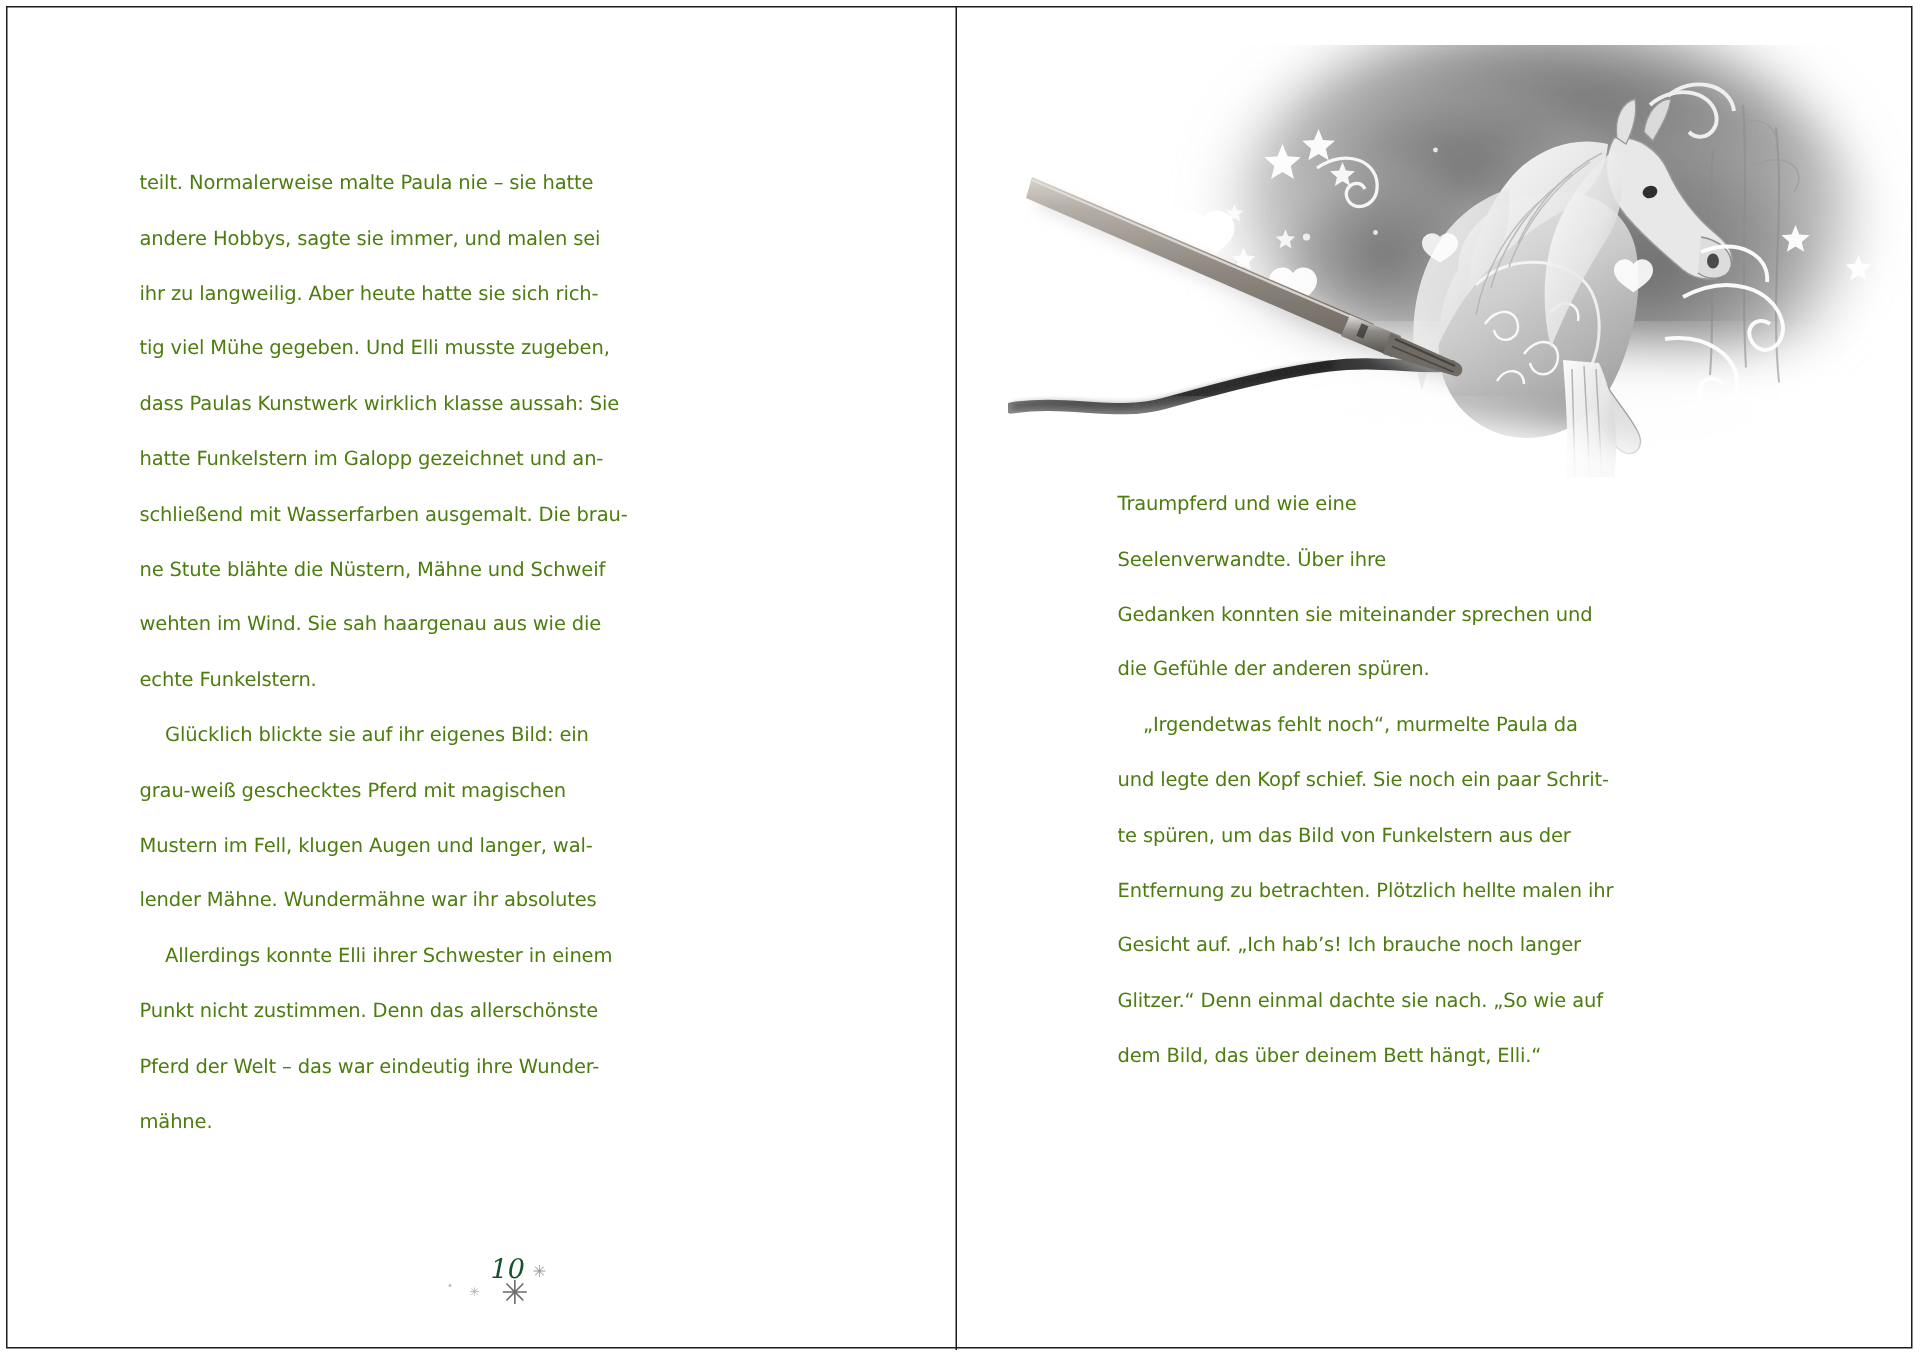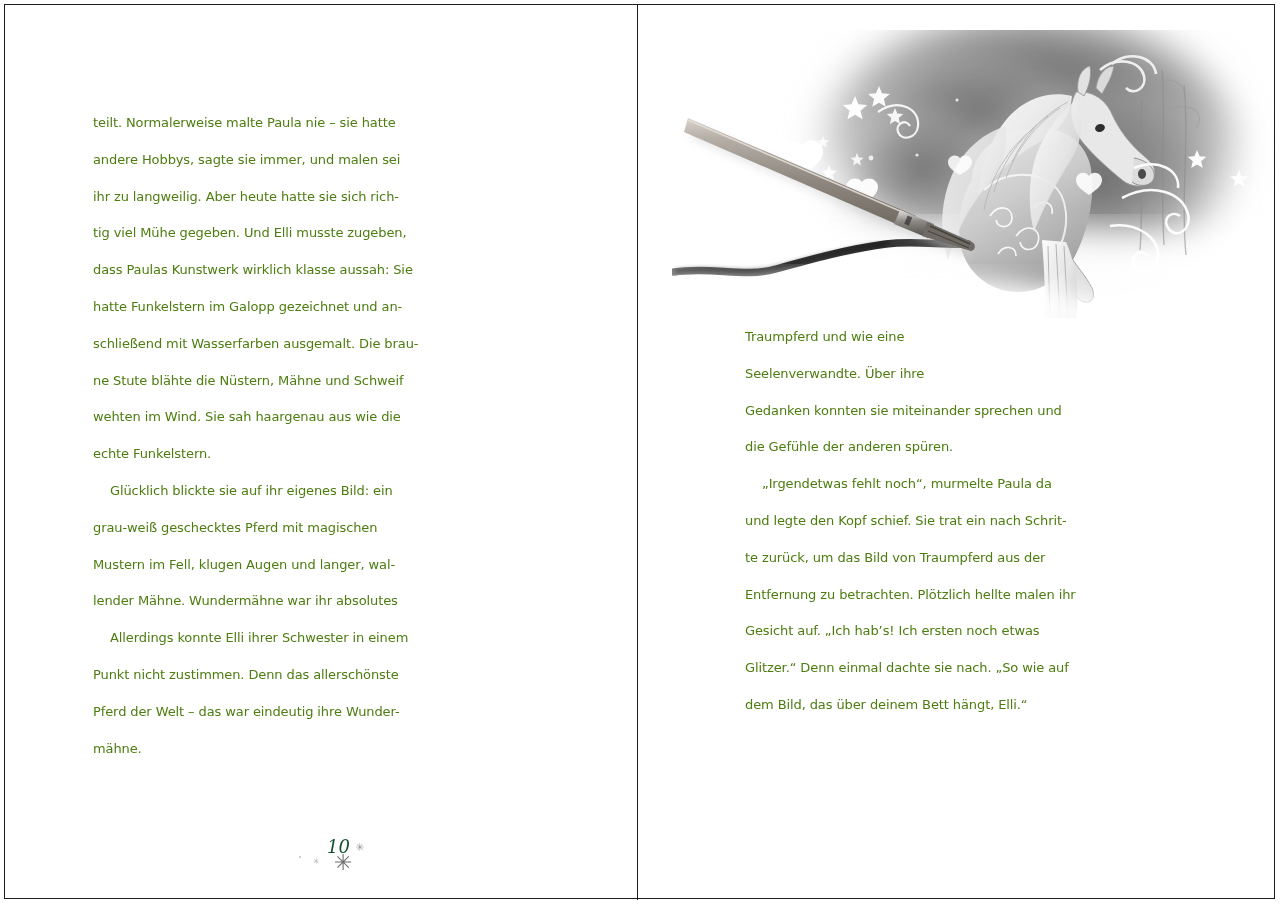--- a/index.html
+++ b/index.html
@@ -348,24 +348,24 @@
 
         <rect x="0" y="236" width="637" height="64" fill="#ffffff" opacity="0.0"></rect>
         <ellipse cx="200" cy="300" rx="280" ry="55" fill="#ffffff" filter="url(#blurL)" opacity="0.9"></ellipse>
       </svg>
     </div>
 
     <div class="textcol" id="right-text"><p><span>Traumpferd und wie eine</span>
 <span>Seelenverwandte. Über ihre</span>
 <span>Gedanken konnten sie miteinander sprechen und</span>
 <span>die Gefühle der anderen spüren.</span></p><p><span><span class="indent"></span>„Irgendetwas fehlt noch“, murmelte Paula da</span>
-<span>und legte den Kopf schief. Sie trat ein nach Schrit-</span>
-<span>te zurück, um das Bild von Traumpferd aus der</span>
+<span>und legte den Kopf schief. Sie noch ein paar Schrit-</span>
+<span>te spüren, um das Bild von Funkelstern aus der</span>
 <span>Entfernung zu betrachten. Plötzlich hellte malen ihr</span>
-<span>Gesicht auf. „Ich hab’s! Ich ersten noch etwas</span>
+<span>Gesicht auf. „Ich hab’s! Ich brauche noch langer</span>
 <span>Glitzer.“ Denn einmal dachte sie nach. „So wie auf</span>
 <span>dem Bild, das über deinem Bett hängt, Elli.“</span></p></div>
 
   </div>
 
   <div class="frame"></div>
   <div class="gutter"></div>
 </div>
 
 </body></html>

